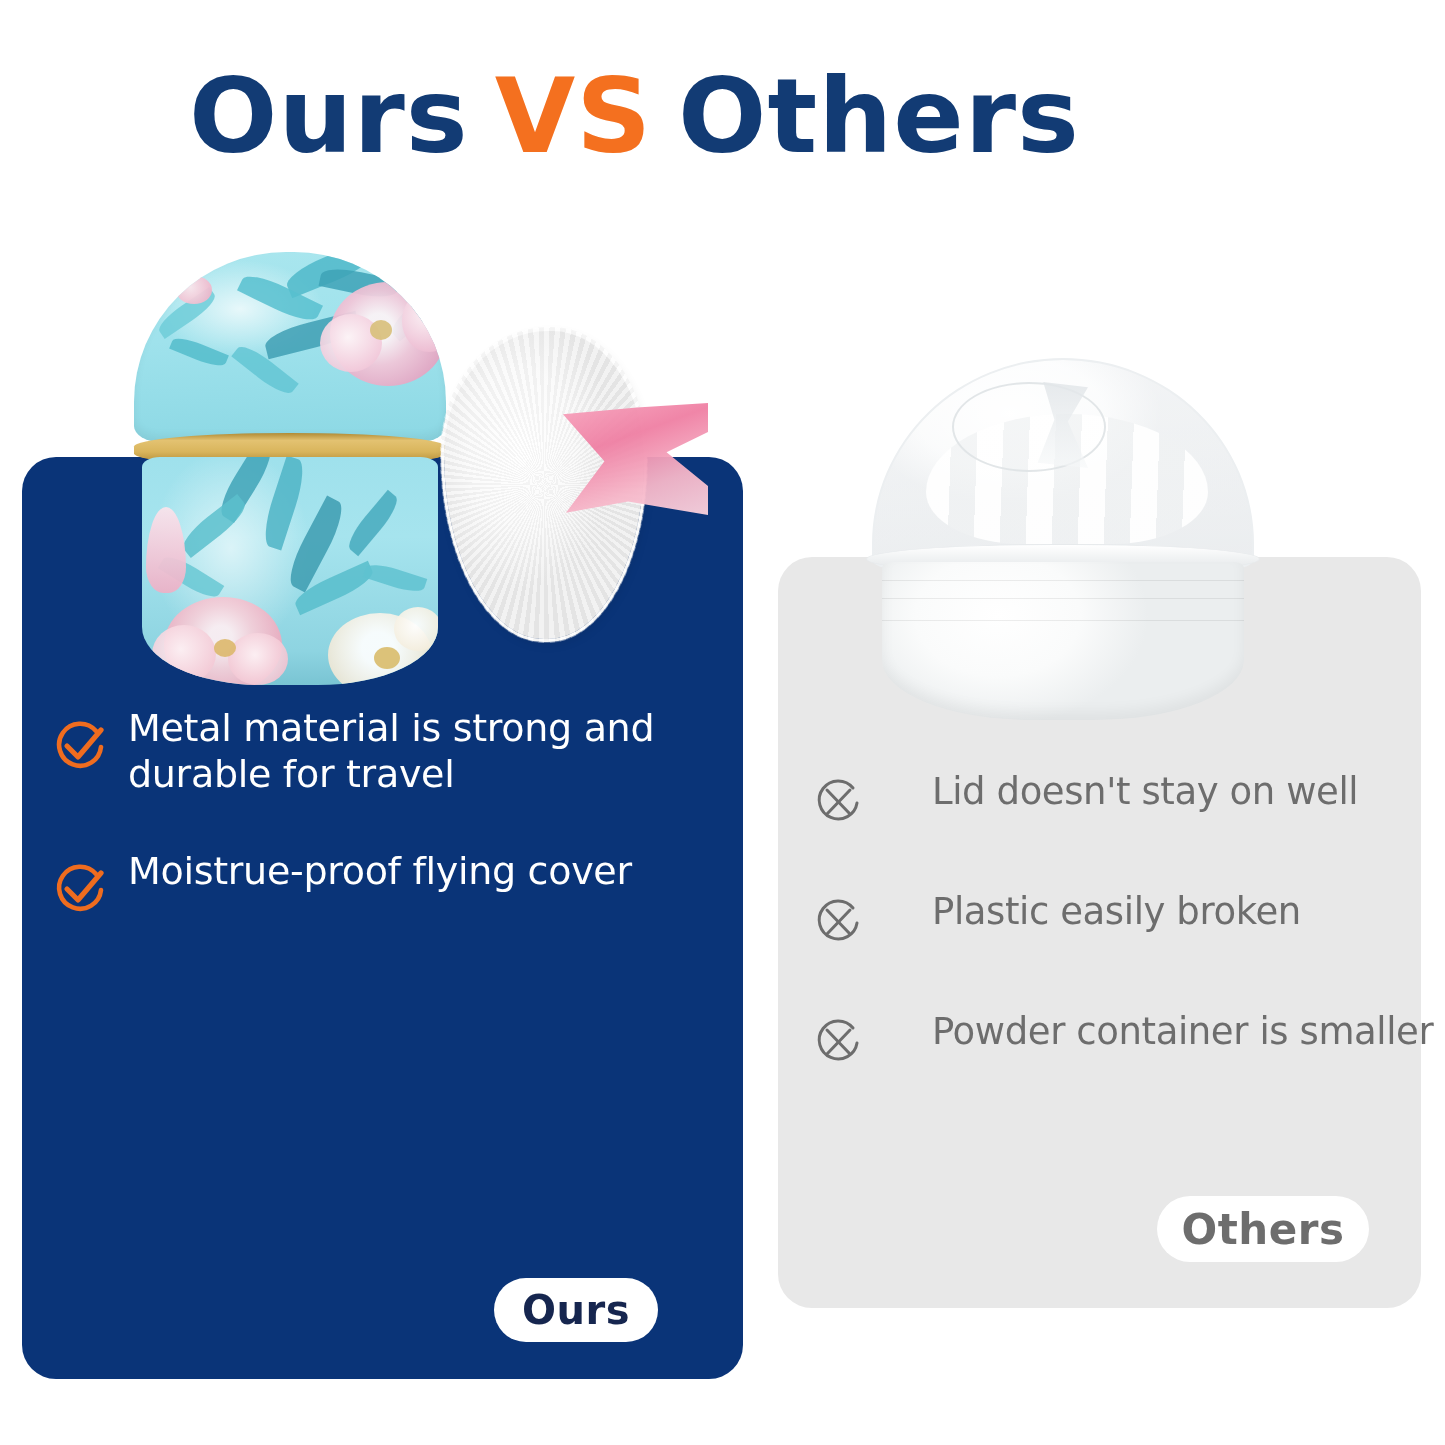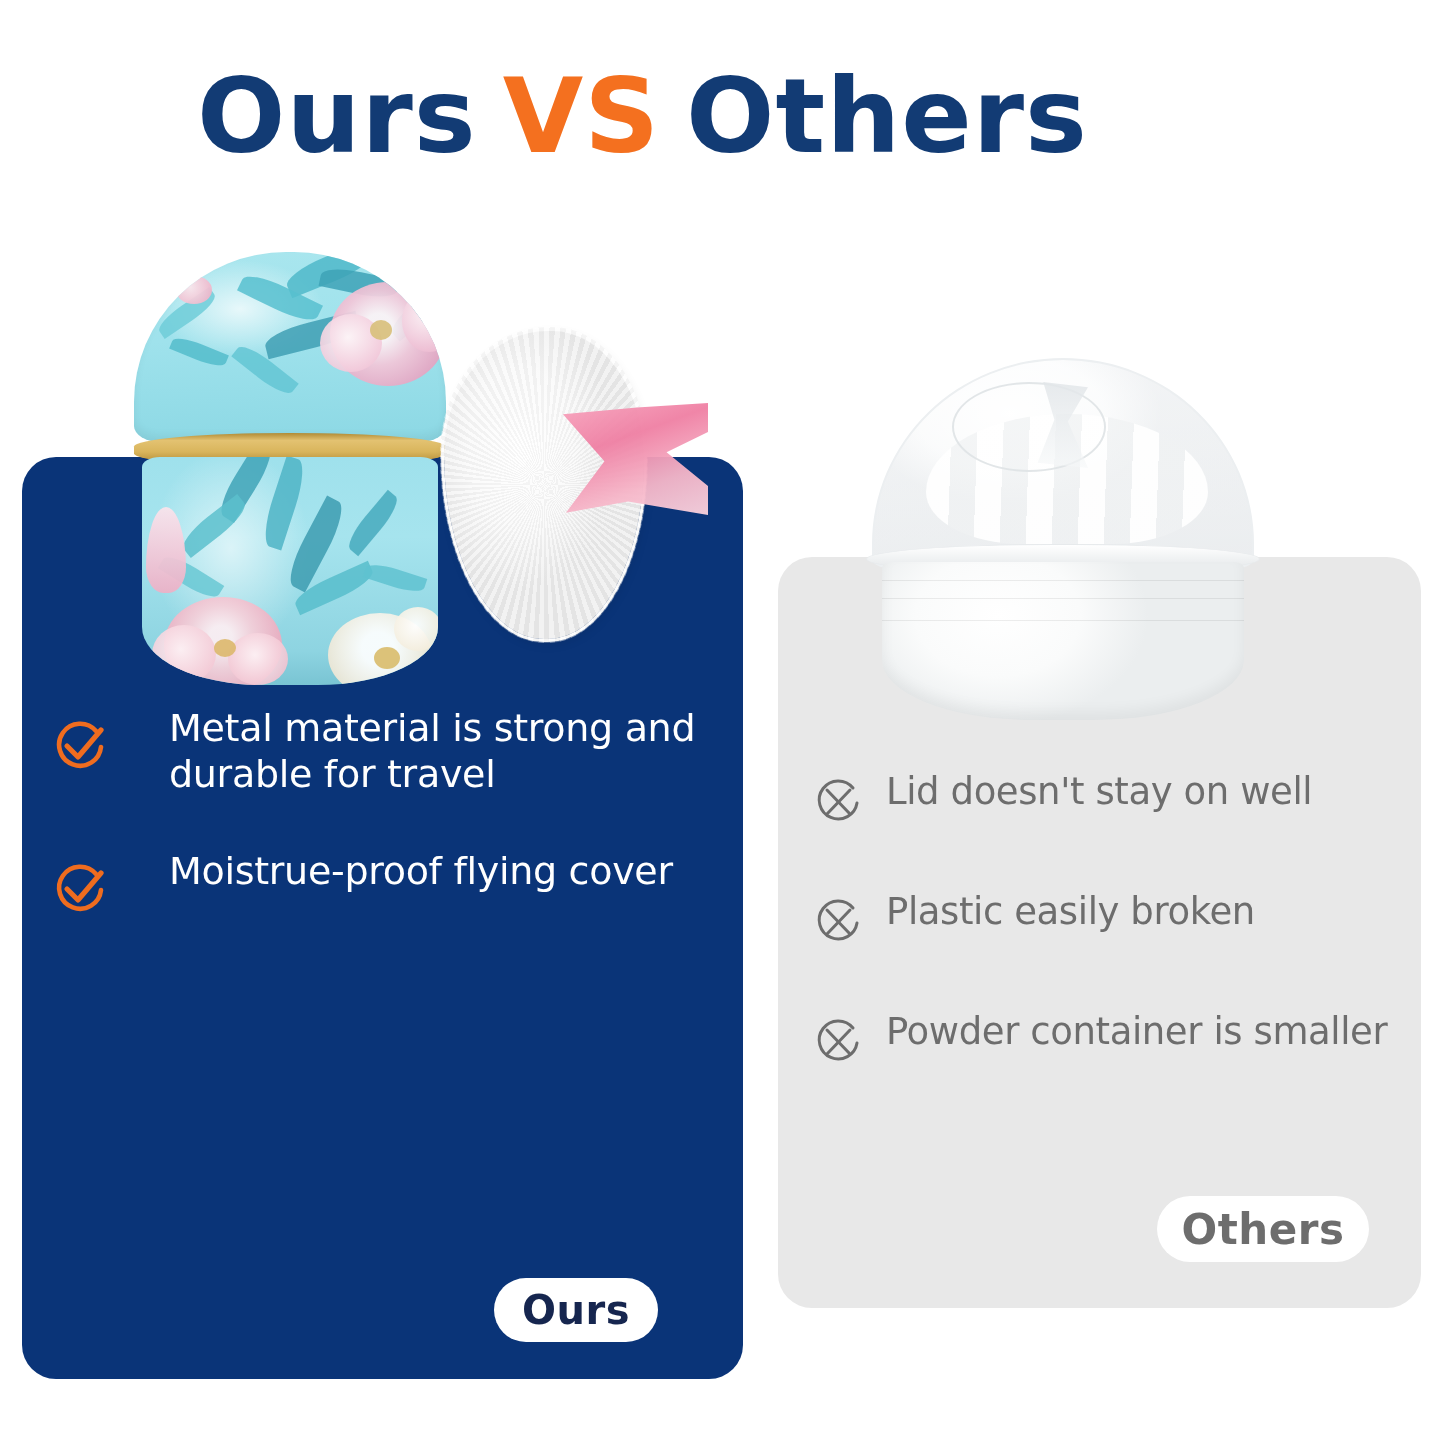--- a/index.html
+++ b/index.html
@@ -14,21 +14,21 @@
     position: relative;
     width: 1445px;
     height: 1445px;
     background: #ffffff;
     overflow: hidden;
   }
 
   
   .title {
     position: absolute;
-    left: 12px;
+    left: 4px;
     top: 62px;
     width: 1261px;
     text-align: center;
     font-family: "DejaVu Sans", sans-serif;
     font-size: 104px;
     font-weight: bold;
     letter-spacing: 1px;
     line-height: 1.05;
     white-space: nowrap;
   }
@@ -61,21 +61,21 @@
   .list-ours {
     position: absolute;
     left: 52px;
     top: 705px;
     width: 670px;
   }
   .row {
     display: flex;
     align-items: flex-start;
   }
-  .row-ours { margin-bottom: 50px; gap: 41px; }
+  .row-ours { margin-bottom: 50px; }
   .row-ours:last-child { margin-bottom: 0; }
 
   .icon-check {
     flex: 0 0 auto;
     width: 56px;
     height: 56px;
     margin-right: 20px;
     margin-top: 12px;
   }
   .row-text-ours {
@@ -104,20 +104,21 @@
     margin-right: 22px;
     margin-top: 6px;
   }
   .row-text-others {
     color: #6d6d6d;
     font-family: "DejaVu Sans", sans-serif;
     font-size: 37px;
     line-height: 1.2;
     letter-spacing: -0.4px;
     white-space: nowrap;
+    margin-left: 46px;
   }
 
   
   .badge {
     position: absolute;
     background: #ffffff;
     border-radius: 100px;
     display: flex;
     align-items: center;
     justify-content: center;

